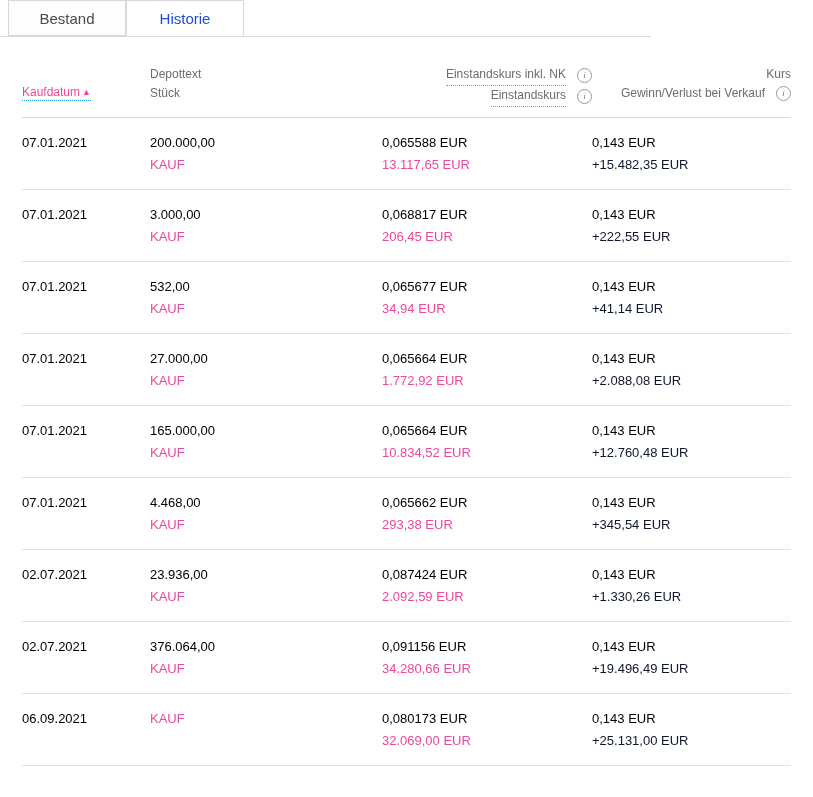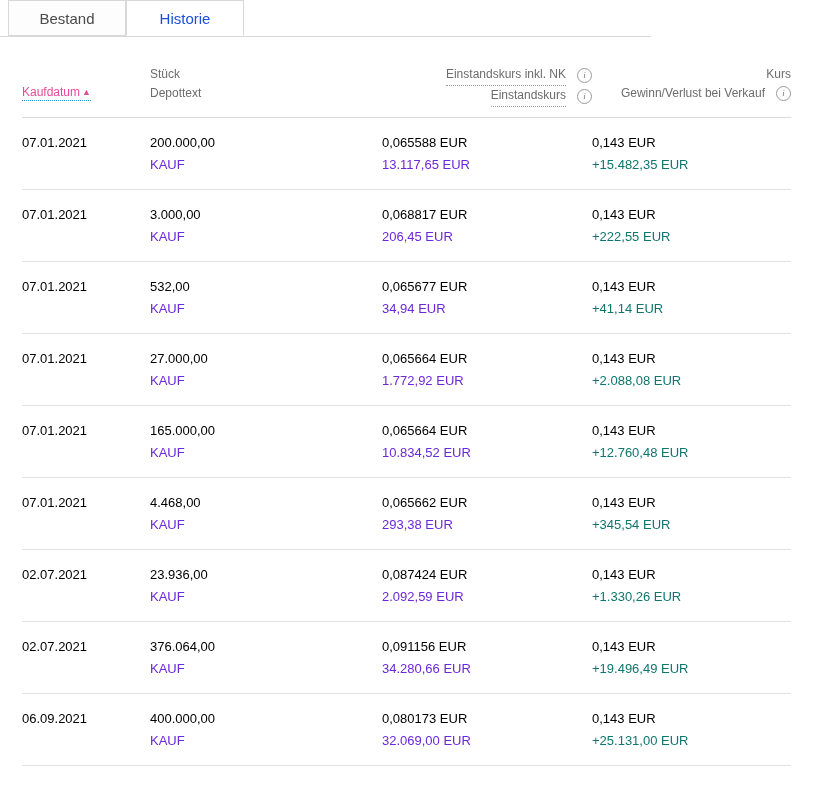--- a/index.html
+++ b/index.html
@@ -140,26 +140,26 @@
     box-sizing: border-box;
   }
   .cell-main {
     font-size: 13px;
     color: #000000;
     line-height: 22px;
     white-space: nowrap;
   }
   .cell-sub {
     font-size: 13px;
-    color: #6d28d9;
+    color: #ec4899;
     line-height: 22px;
     white-space: nowrap;
   }
   .gain {
-    color: #0f766e;
+    color: #0f172a;
   }
   .right { text-align: left; }
 </style>
 </head>
 <body>
 
 <div class="app">
 
   <div class="tabbar">
     <div class="tab inactive">
@@ -172,22 +172,22 @@
 
   <div class="table">
 
     <div class="thead">
       <div class="col1">
         <div class="head-spacer"></div>
         <div class="th-sort"><span>Kaufdatum</span><span class="sort-arrow">▲</span></div>
       </div>
 
       <div class="col2">
+        <div class="th-line">Depottext</div>
         <div class="th-line">Stück</div>
-        <div class="th-line">Depottext</div>
       </div>
 
       <div class="col3">
         <div class="th-right-row">
           <span class="th-line underlined">Einstandskurs inkl. NK</span>
           <span class="info-icon">i</span>
         </div>
         <div class="th-right-row">
           <span class="th-line underlined">Einstandskurs</span>
           <span class="info-icon">i</span>
@@ -347,21 +347,20 @@
         <div class="cell-main">0,143 EUR</div>
         <div class="cell-sub gain">+19.496,49 EUR</div>
       </div>
     </div>
 
     <div class="row">
       <div class="col1">
         <div class="cell-main">06.09.2021</div>
       </div>
       <div class="col2">
-        <div class="cell-main">400.000,00</div>
         <div class="cell-sub">KAUF</div>
       </div>
       <div class="col3 right">
         <div class="cell-main">0,080173 EUR</div>
         <div class="cell-sub">32.069,00 EUR</div>
       </div>
       <div class="col4 right">
         <div class="cell-main">0,143 EUR</div>
         <div class="cell-sub gain">+25.131,00 EUR</div>
       </div>

